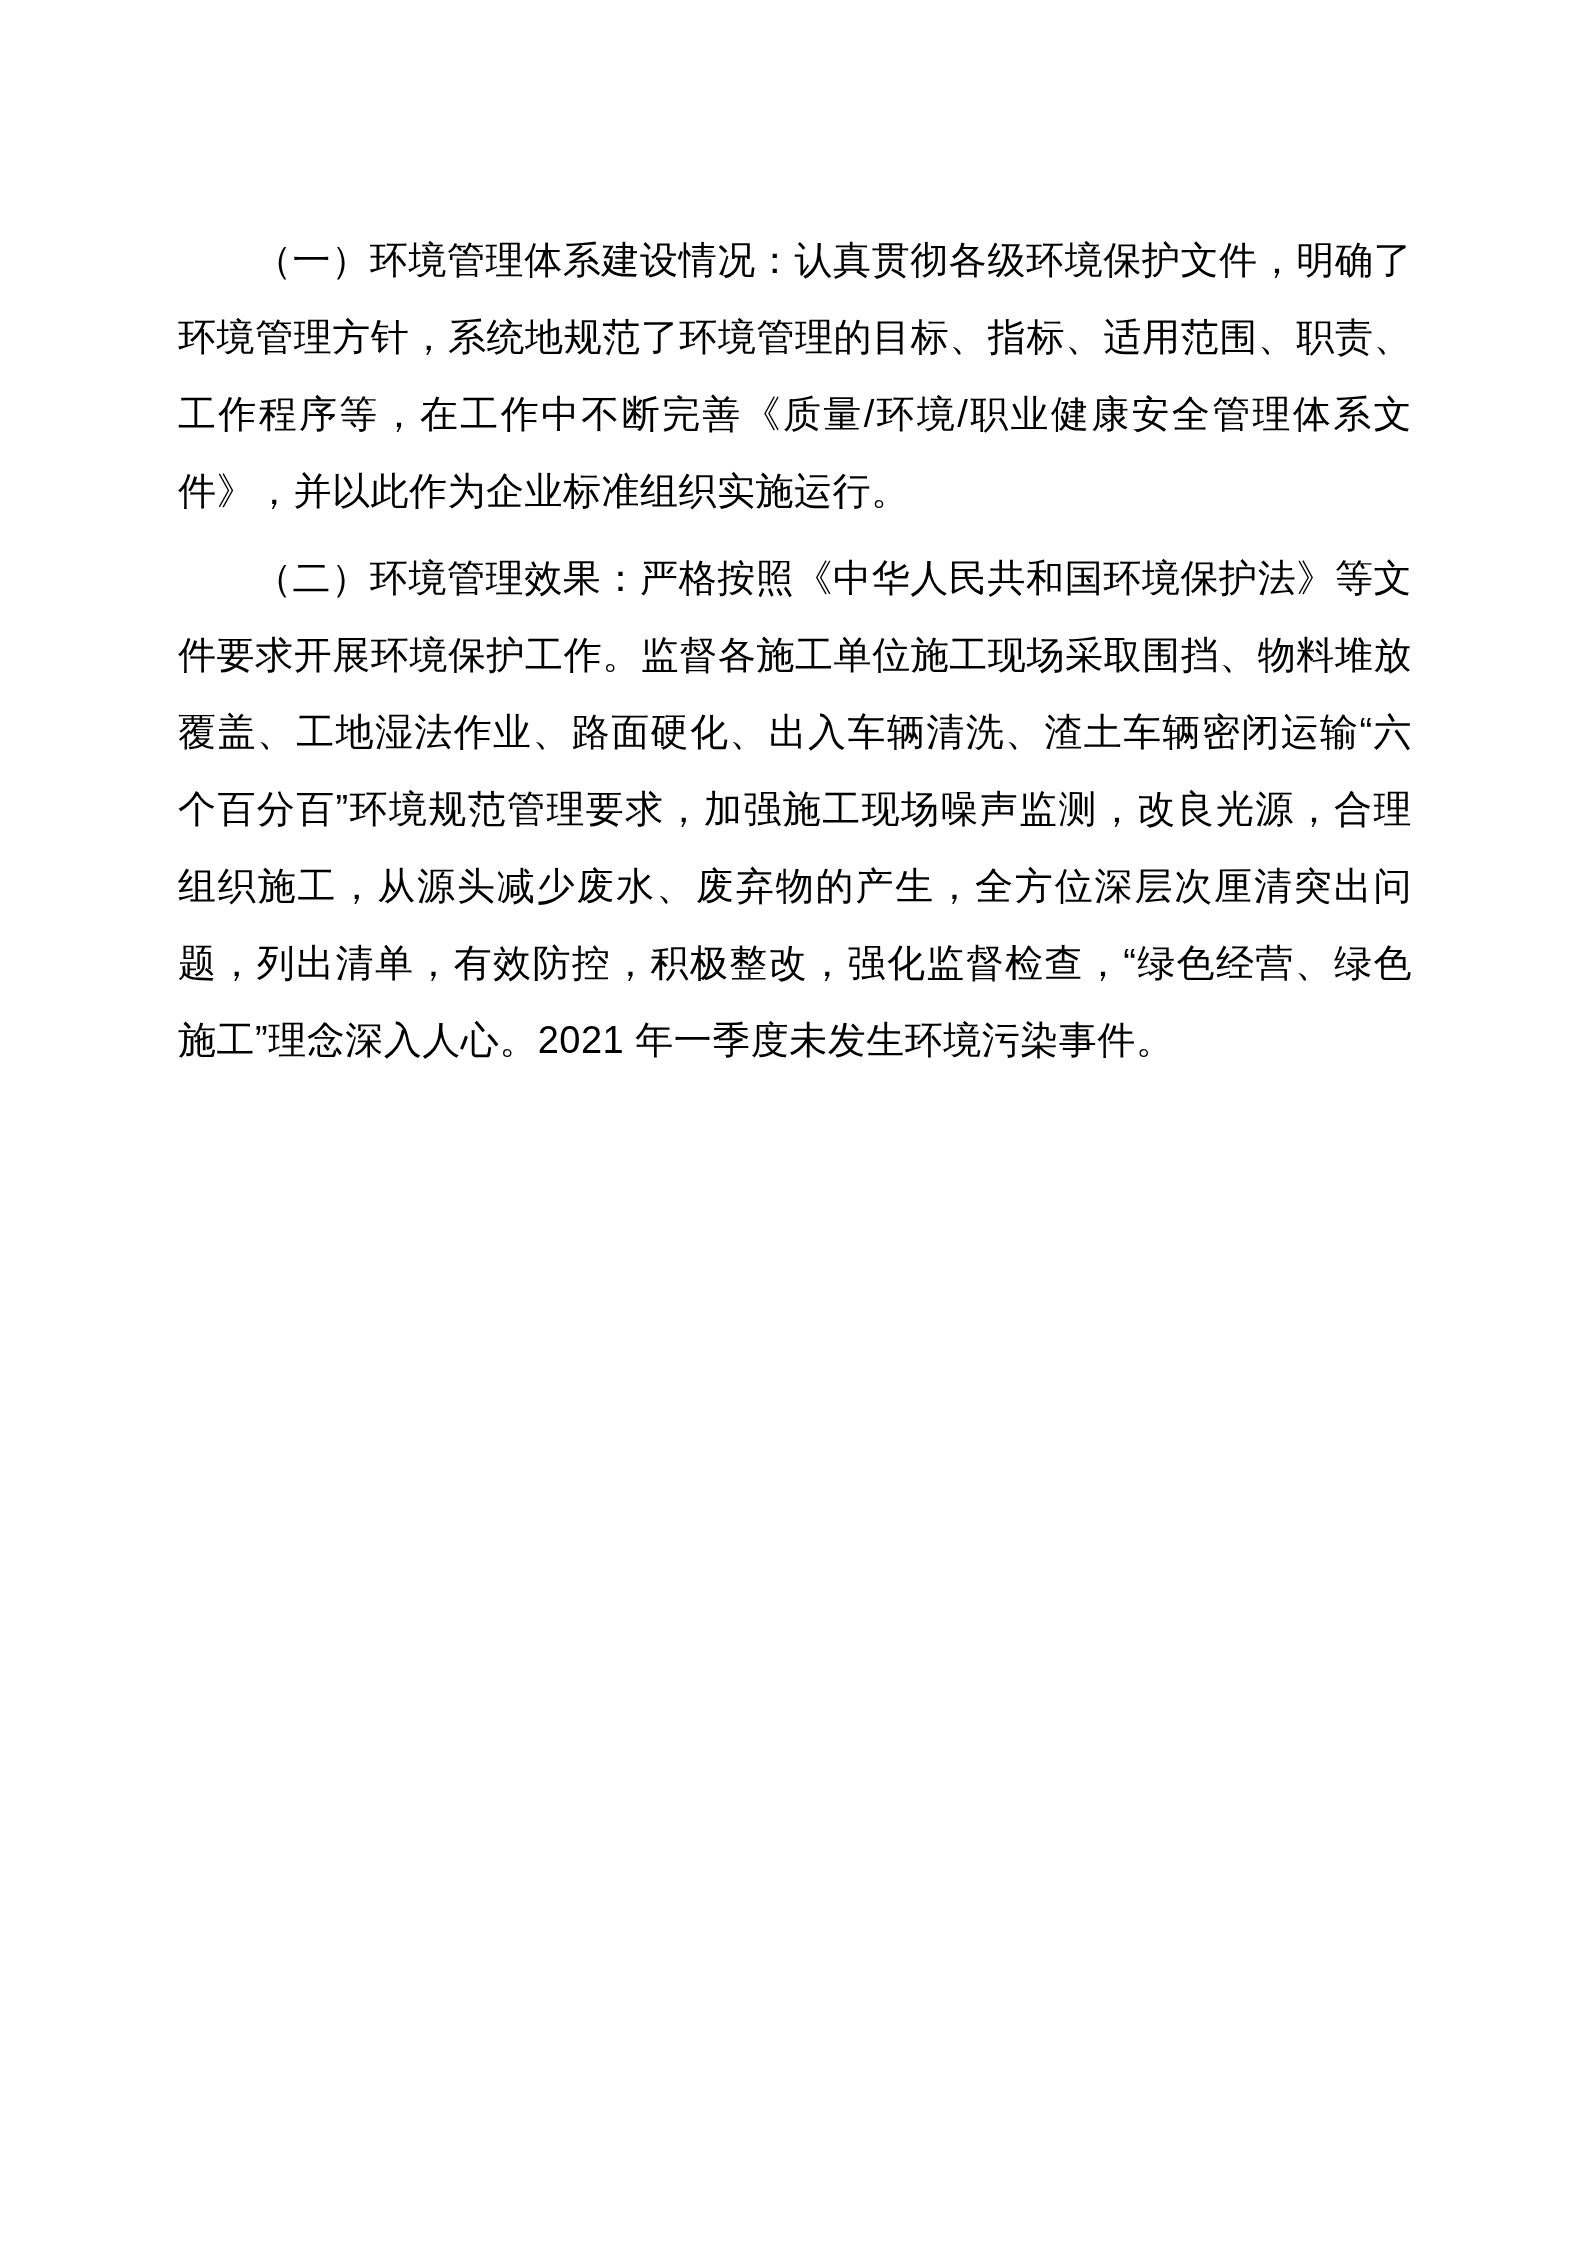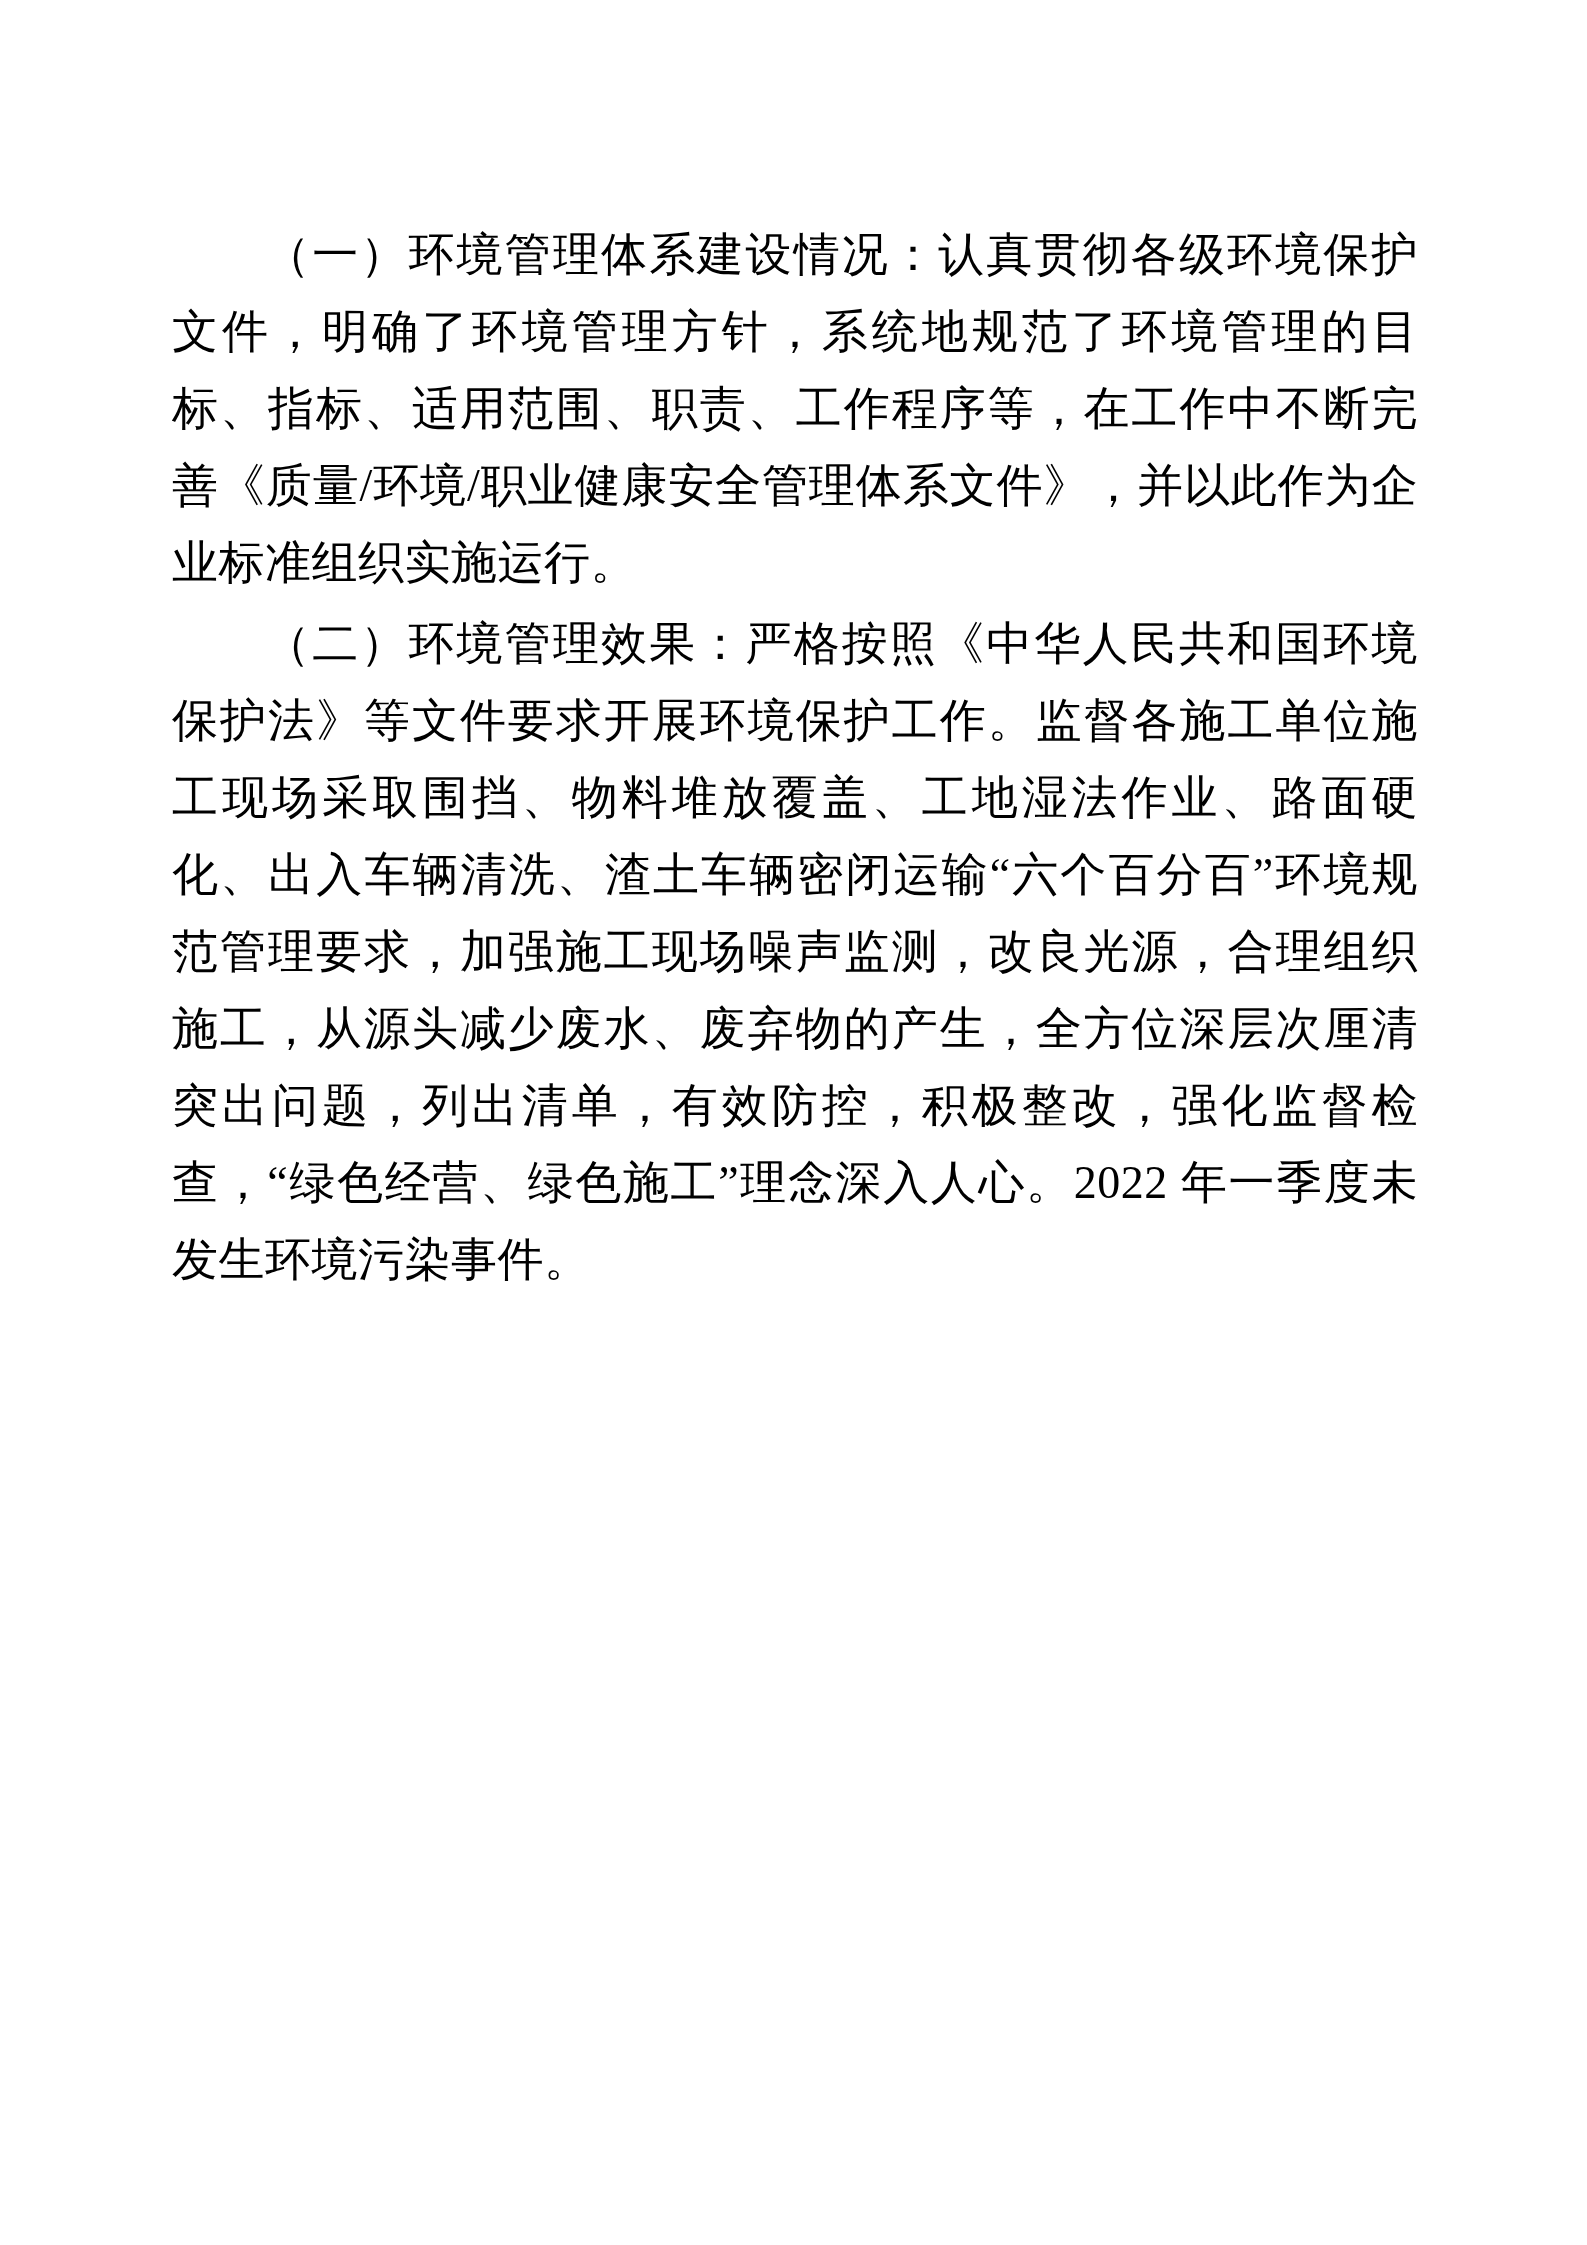--- a/index.html
+++ b/index.html
@@ -14,34 +14,34 @@
     background: #ffffff;
     overflow: hidden;
   }
   .content {
     position: absolute;
     left: 168px;
     top: 212px;
     width: 1254px;
   }
   .content p {
-    margin: 4px;
+    margin: 10px;
     padding: 0;
-    font-family: Liberation Serif, serif;
-    font-size: 46px;
+    font-family: Liberation Sans, sans-serif;
+    font-size: 38px;
     line-height: 77px;
     color: #000000;
     text-align: justify;
     text-justify: inter-ideograph;
     text-indent: 2em;
     word-break: break-all;
     letter-spacing: 0.5px;
   }
 </style>
 </head>
 <body>
 
 <div class="page">
   <div class="content">
     <p>（一）环境管理体系建设情况：认真贯彻各级环境保护文件，明确了环境管理方针，系统地规范了环境管理的目标、指标、适用范围、职责、工作程序等，在工作中不断完善《质量/环境/职业健康安全管理体系文件》，并以此作为企业标准组织实施运行。</p>
-    <p>（二）环境管理效果：严格按照《中华人民共和国环境保护法》等文件要求开展环境保护工作。监督各施工单位施工现场采取围挡、物料堆放覆盖、工地湿法作业、路面硬化、出入车辆清洗、渣土车辆密闭运输“六个百分百”环境规范管理要求，加强施工现场噪声监测，改良光源，合理组织施工，从源头减少废水、废弃物的产生，全方位深层次厘清突出问题，列出清单，有效防控，积极整改，强化监督检查，“绿色经营、绿色施工”理念深入人心。2022 年一季度未发生环境污染事件。</p>
+    <p>（二）环境管理效果：严格按照《中华人民共和国环境保护法》等文件要求开展环境保护工作。监督各施工单位施工现场采取围挡、物料堆放覆盖、工地湿法作业、路面硬化、出入车辆清洗、渣土车辆密闭运输“六个百分百”环境规范管理要求，加强施工现场噪声监测，改良光源，合理组织施工，从源头减少废水、废弃物的产生，全方位深层次厘清突出问题，列出清单，有效防控，积极整改，强化监督检查，“绿色经营、绿色施工”理念深入人心。2021 年一季度未发生环境污染事件。</p>
   </div>
 </div>
 
 </body></html>

